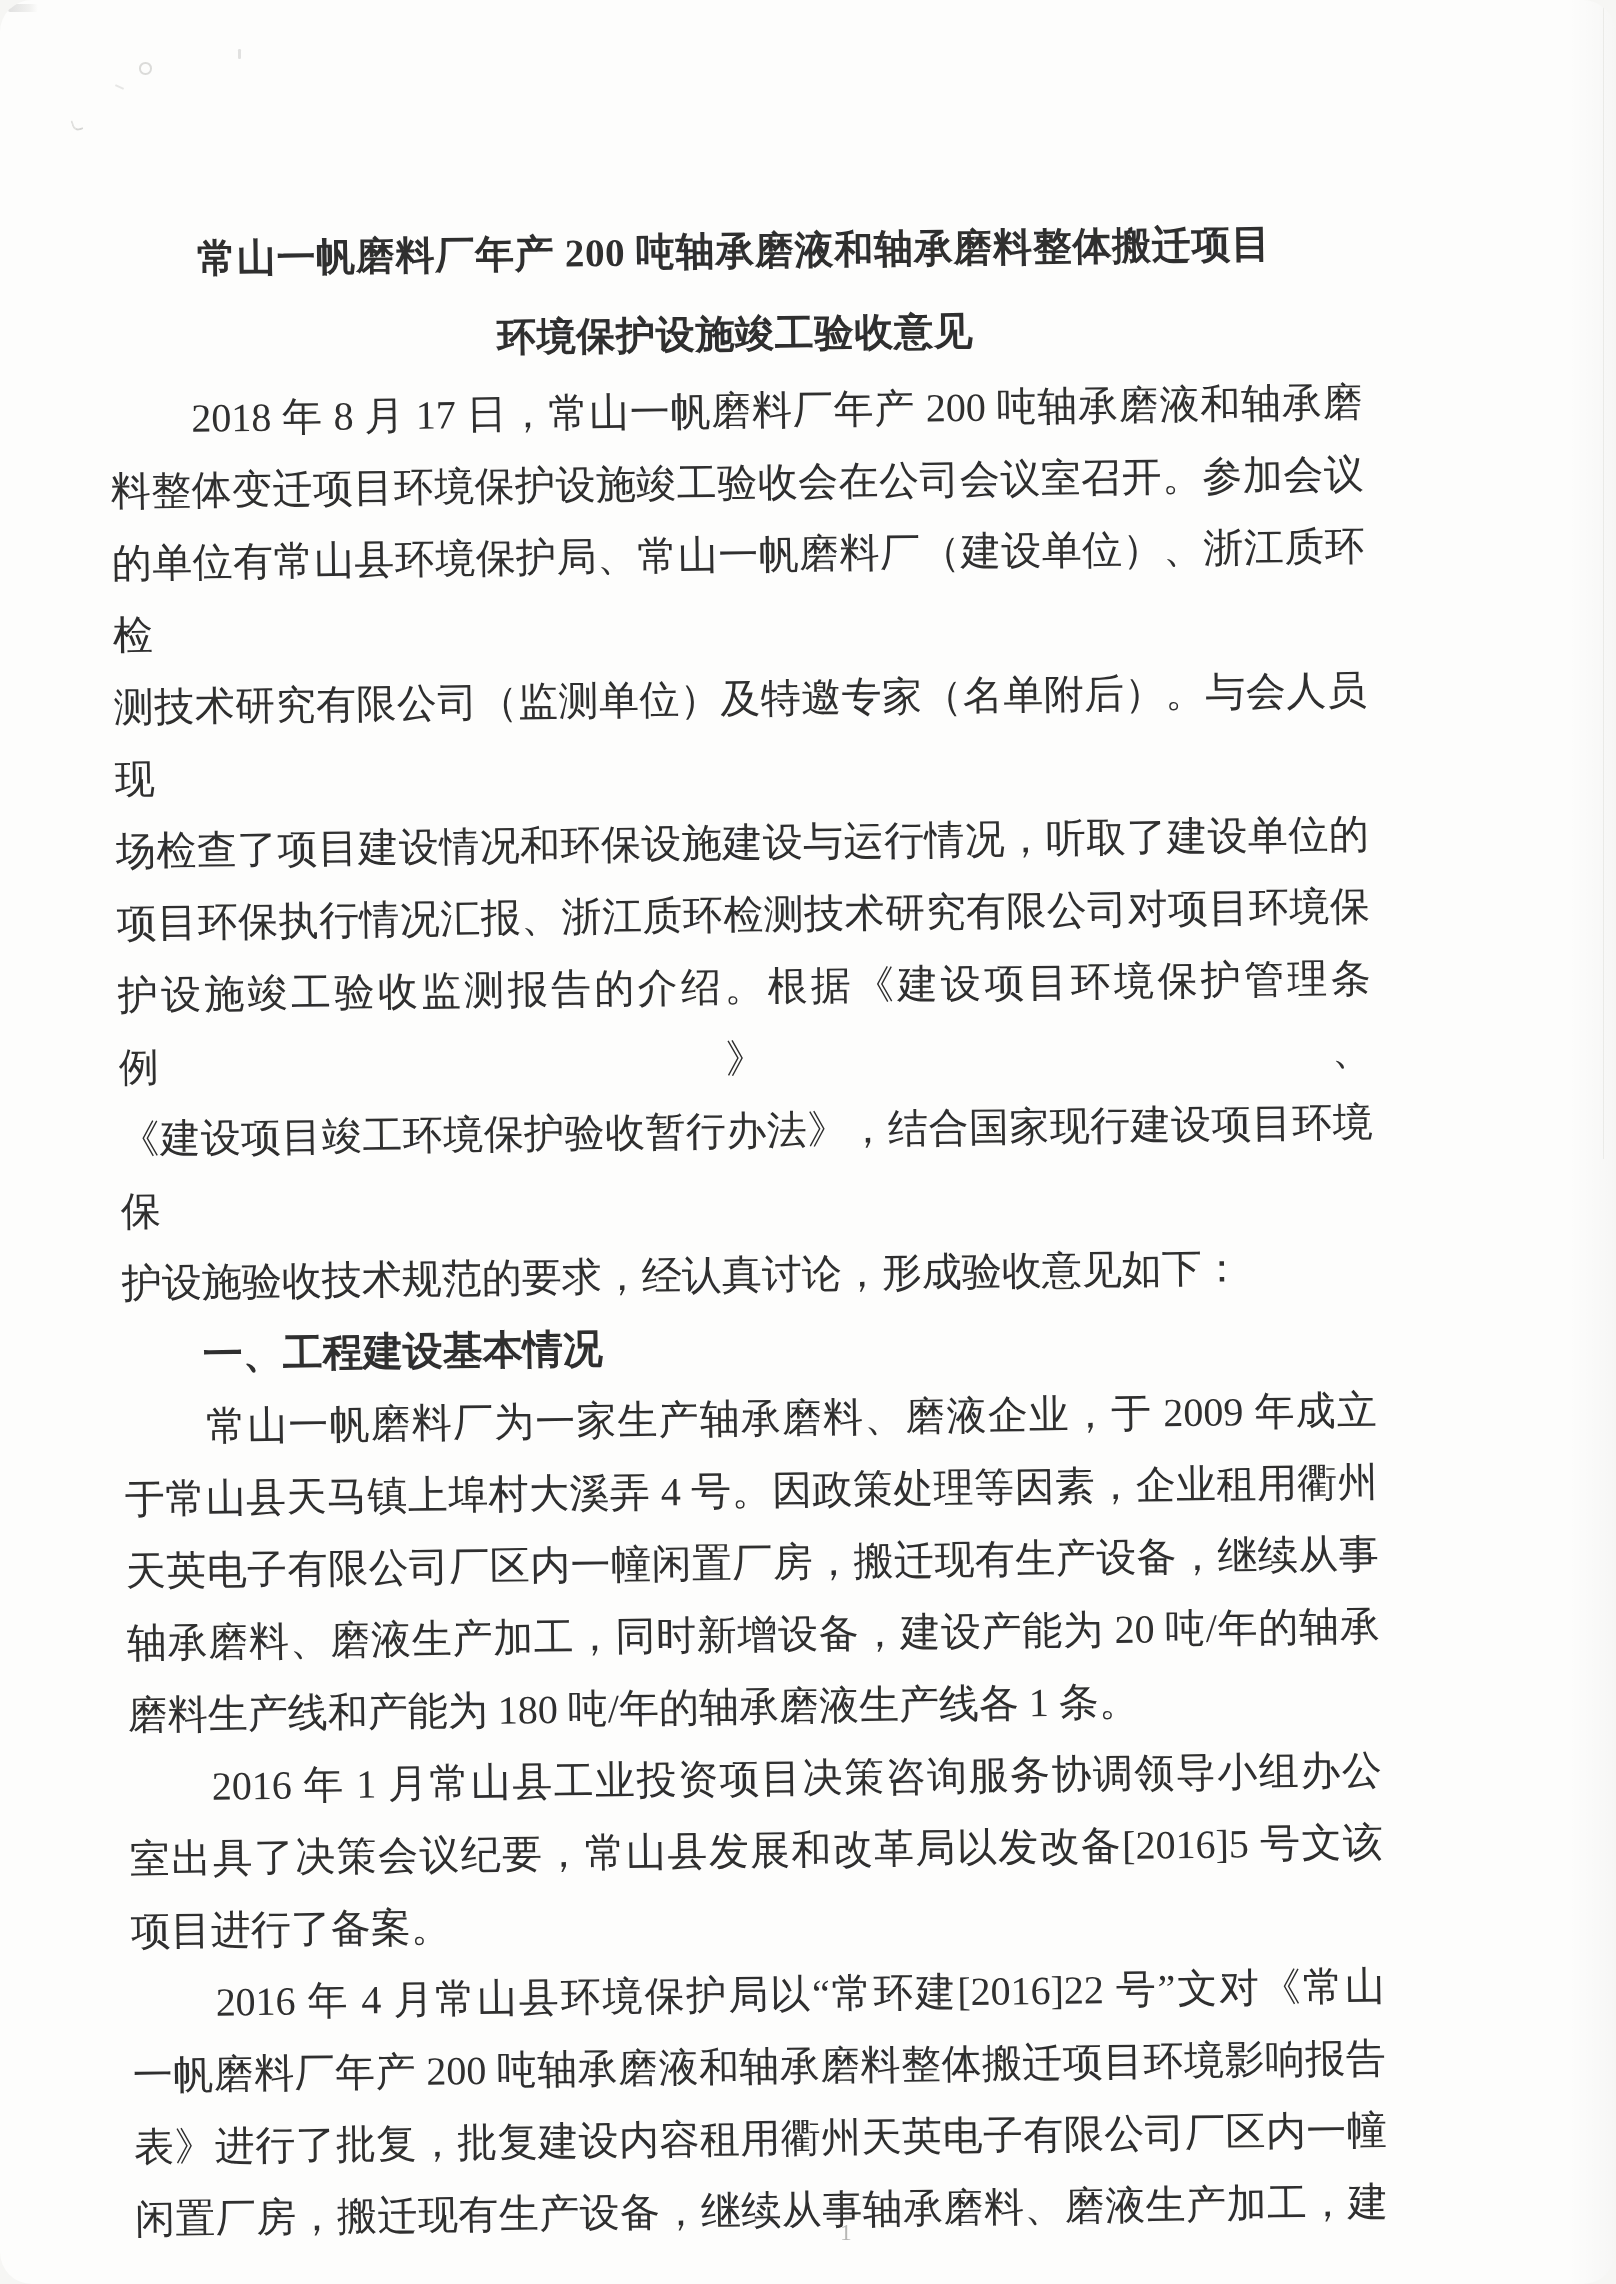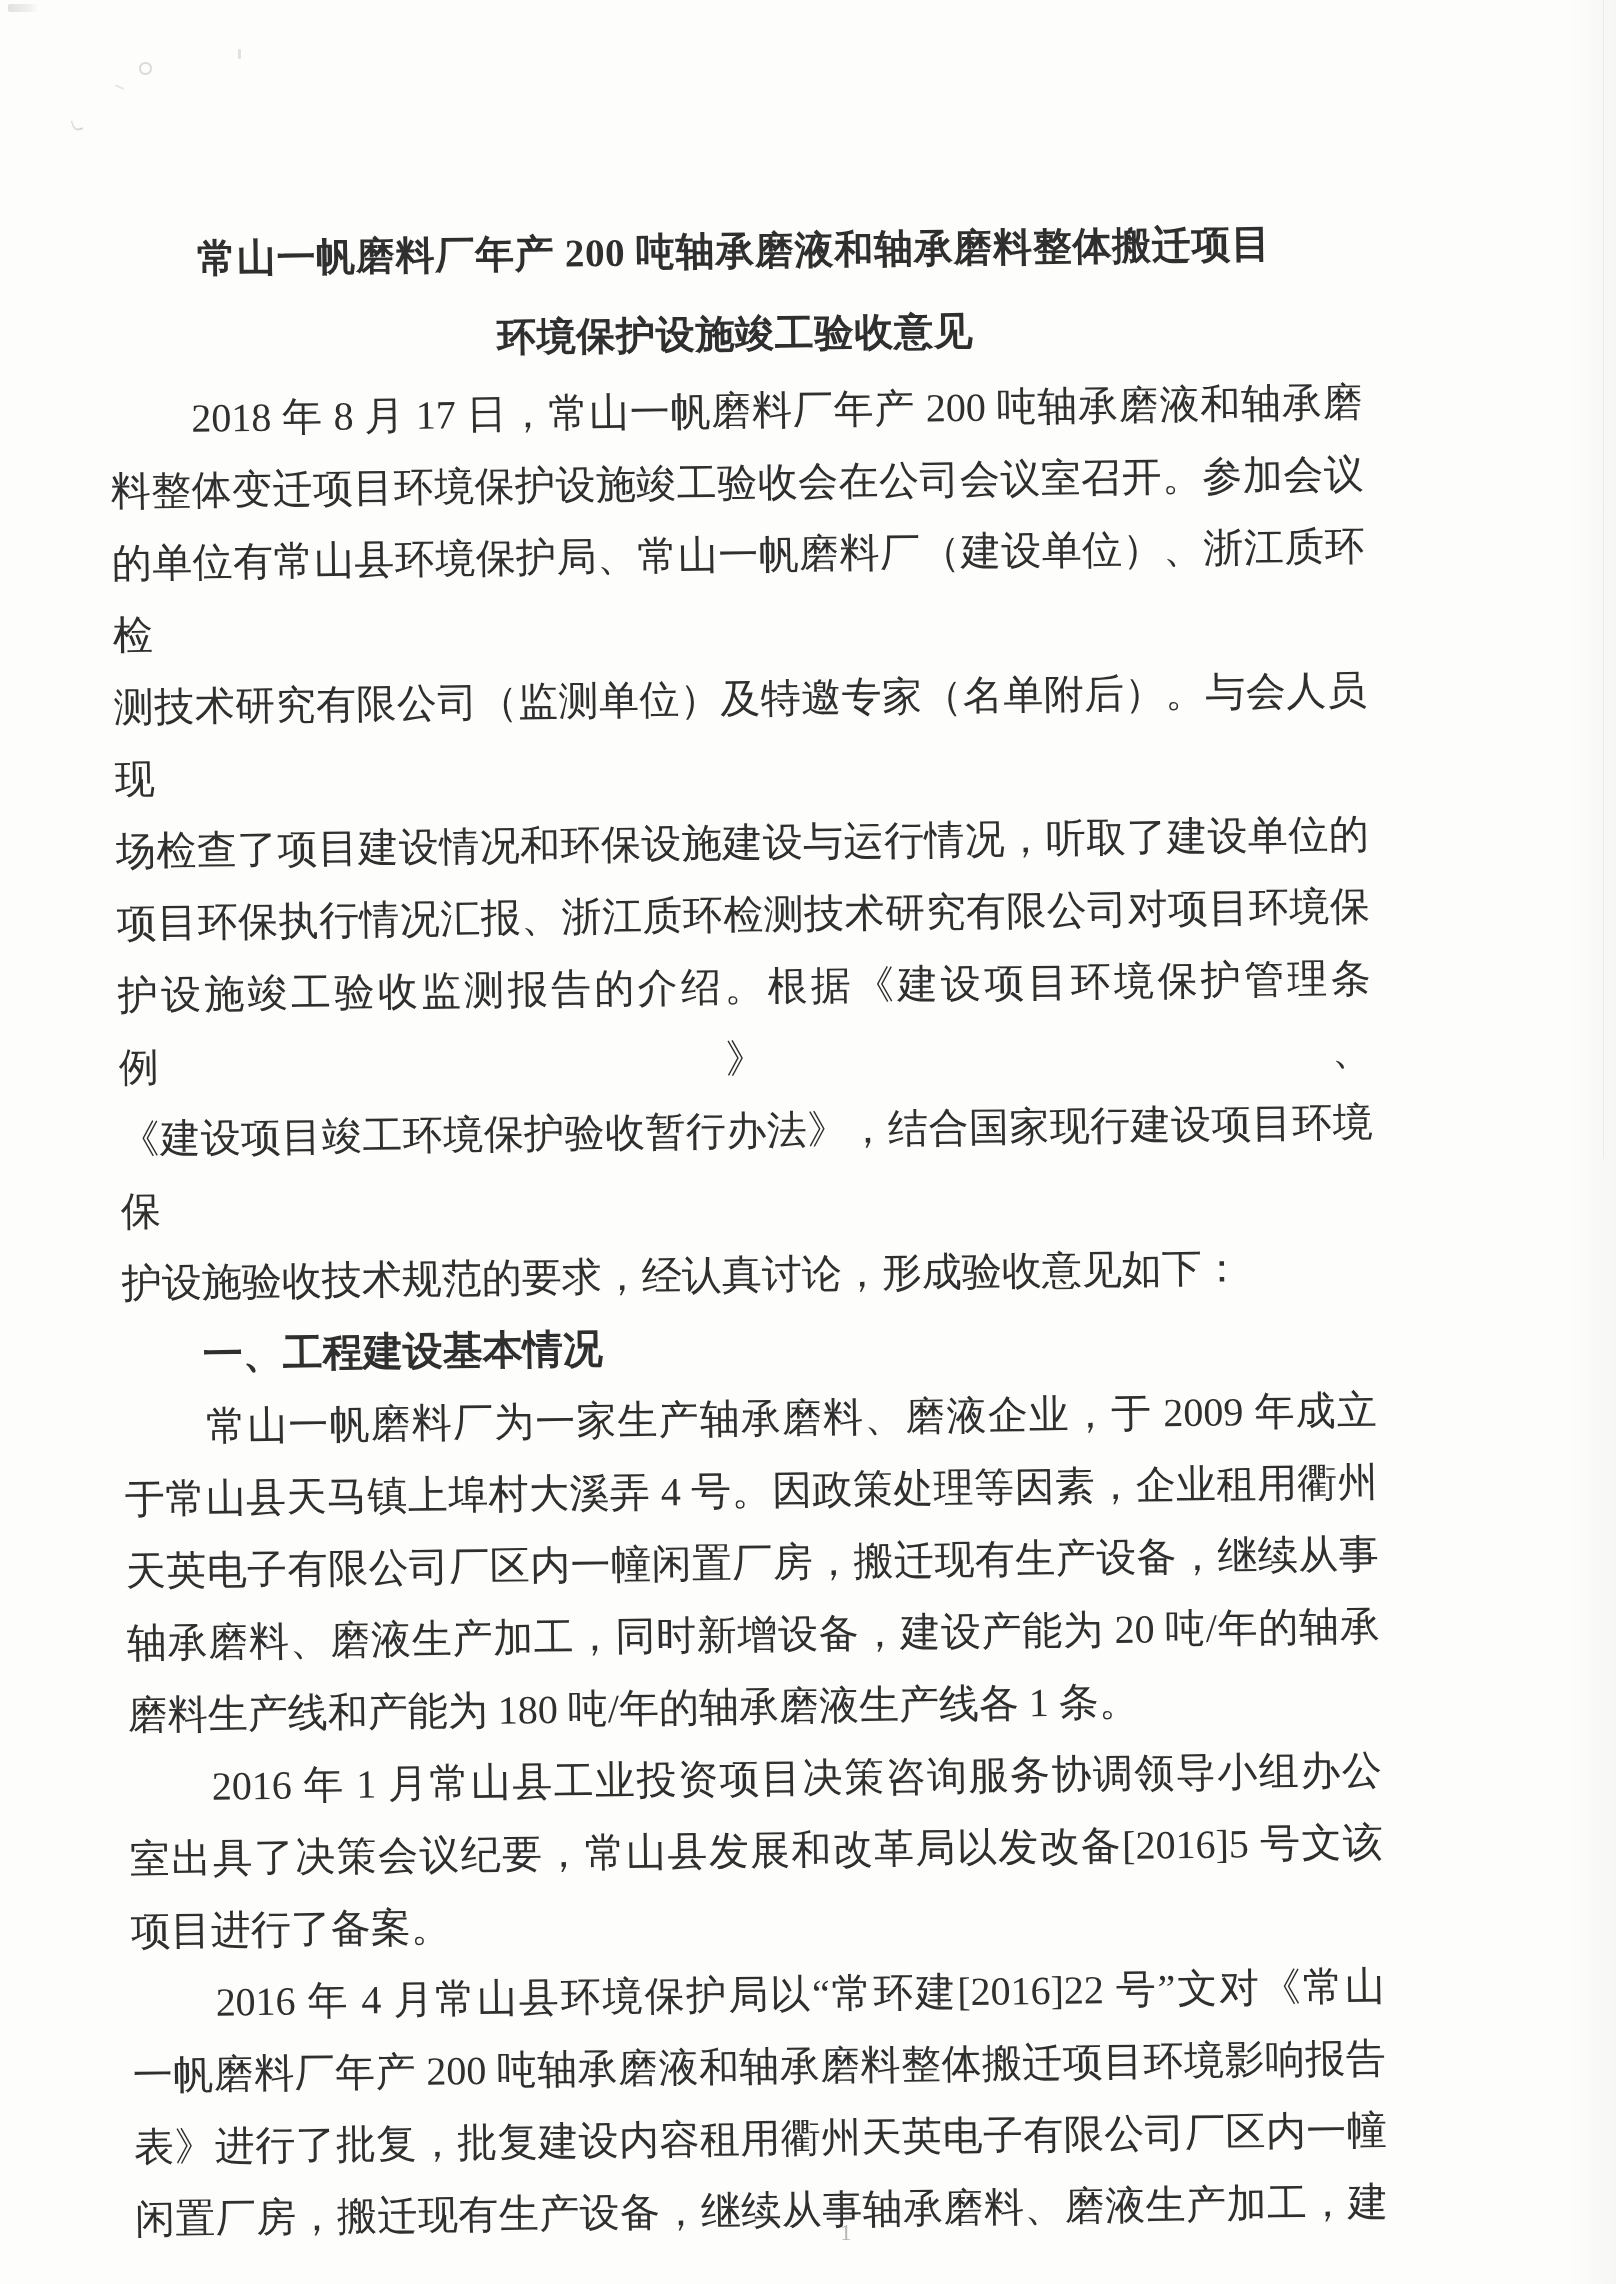--- a/index.html
+++ b/index.html
@@ -12,20 +12,21 @@
     background: #f6f6f4;
     font-family: "Liberation Serif", "DejaVu Serif", sans-serif;
     overflow: hidden;
   }
   .page {
     position: relative;
     width: 1615px;
     height: 2284px;
     background: #fdfdfc;
     overflow: hidden;
+    border-radius: 32px;
   }
   
   .edge-shade {
     position: absolute;
     top: 0; right: 0;
     width: 46px; height: 100%;
     background: linear-gradient(to right, rgba(0,0,0,0), rgba(0,0,0,0.028));
     pointer-events: none;
   }
   .edge-line {

